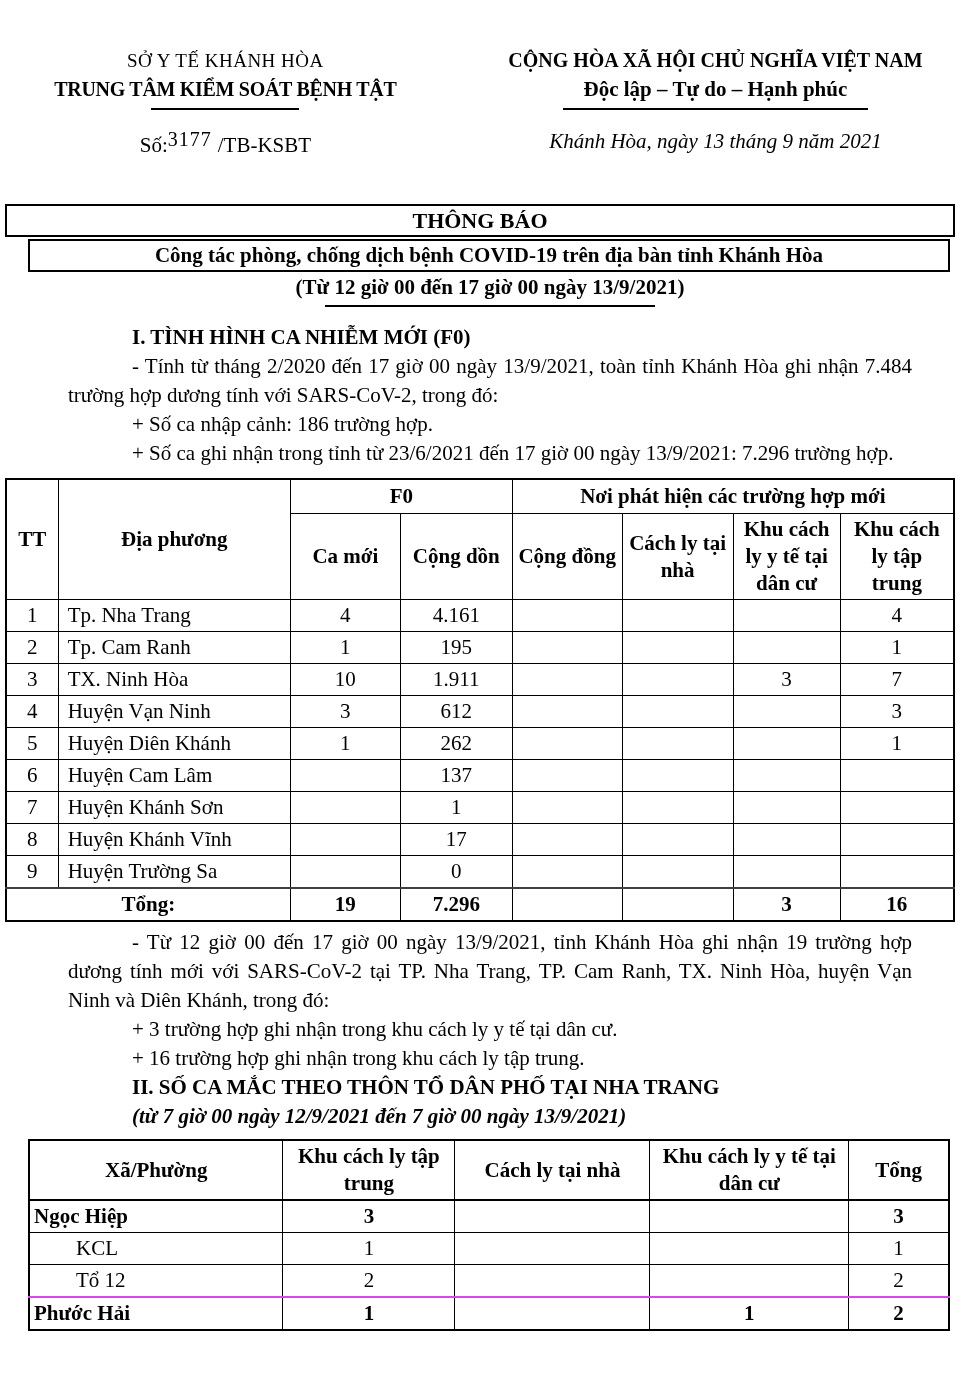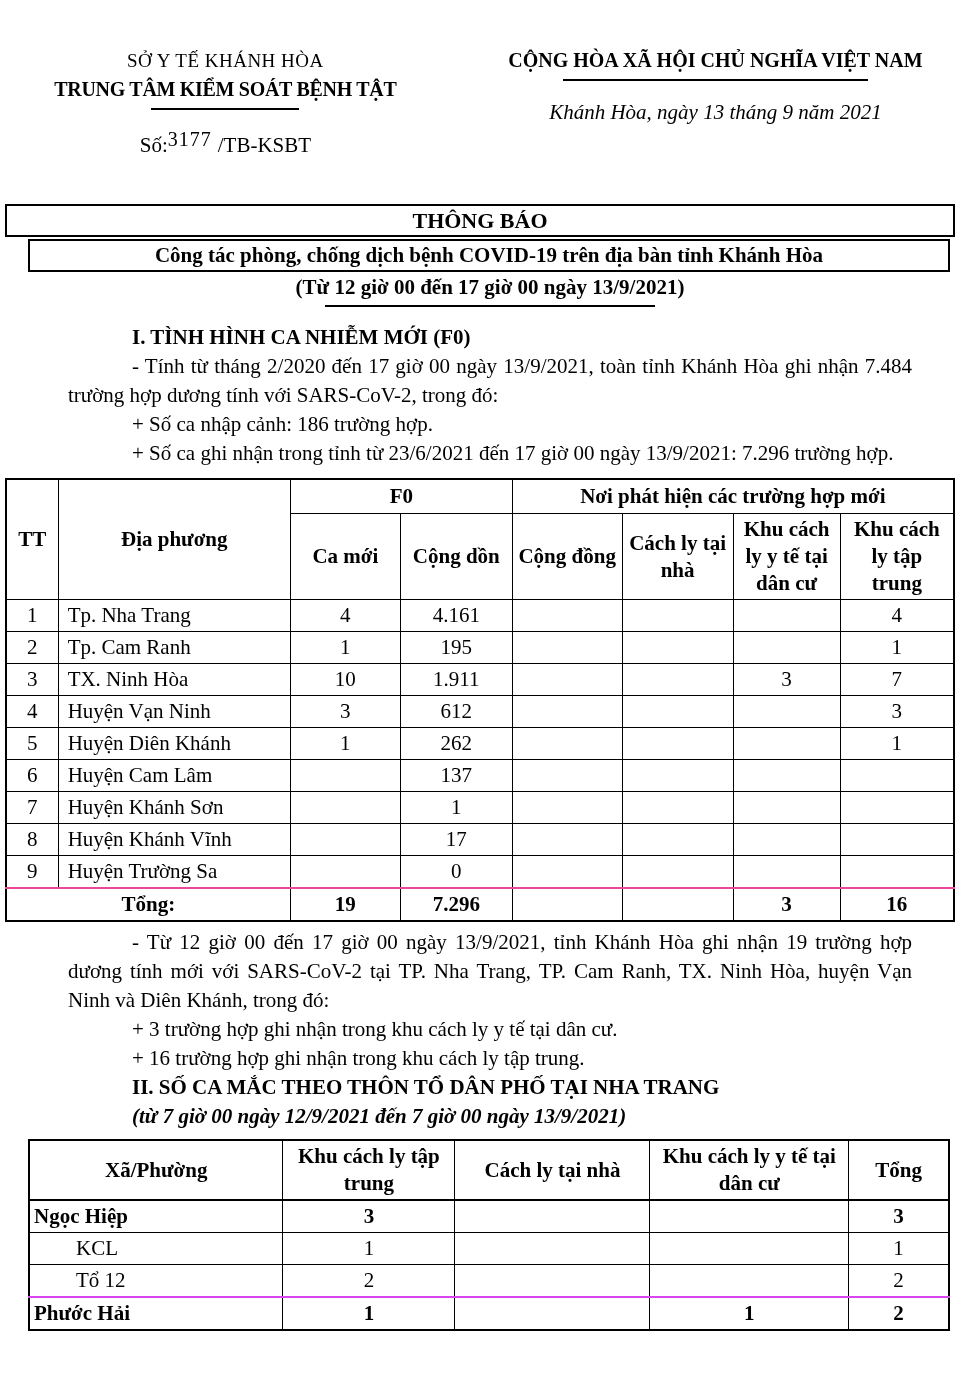--- a/index.html
+++ b/index.html
@@ -48,21 +48,21 @@
   
   table { border-collapse: collapse; table-layout: fixed; }
   th, td { border: 1px solid #000; vertical-align: middle; }
   th { font-weight: bold; text-align: center; padding: 2px 4px; }
   td { text-align: center; padding: 1px 4px; height: 29px; }
 
   .t1 { width: 950px; margin: 10px 0 0 5px; border: 2px solid #000; font-size: 21px; }
   .t1 .hrow1 th { height: 31px; margin-top: 36px; }
   .t1 .hrow2 th { line-height: 27px; }
   .t1 td.name { text-align: left; padding-left: 9px; }
-  .t1 .total-row td { border-top: 2px solid #ec4899; font-weight: bold; height: 31px; }
+  .t1 .total-row td { border-top: 2px solid #404040; font-weight: bold; height: 31px; }
 
   .t2 { width: 922px; margin: 8px 0 0 28px; border: 2px solid #000; font-size: 21px; }
   .t2 th { height: 60px; border-bottom: 2px solid #000; line-height: 27px; }
   .t2 td { height: 30px; }
   .t2 td.name { text-align: left; padding-left: 4px; }
   .t2 tr.strong td { font-weight: bold; }
   .t2 tr.strong td.name { font-weight: bold; }
   .t2 td.sub-name { text-align: left; padding-left: 46px; font-weight: normal; }
   .t2 tr.sep-top td { border-top: 2px solid #d946ef; }
 </style>
@@ -75,20 +75,21 @@
     <div class="lh-left">
       <div class="l1">SỞ Y TẾ KHÁNH HÒA</div>
       <div class="l2">TRUNG TÂM KIỂM SOÁT BỆNH TẬT</div>
       <div class="rule rule-left"></div>
       <div class="doc-no">
         <span>Số:</span><span class="num">3177</span><span class="suffix">/TB-KSBT</span>
       </div>
     </div>
     <div class="lh-right">
       <div class="l1">CỘNG HÒA XÃ HỘI CHỦ NGHĨA VIỆT NAM</div>
+      <div class="l2">Độc lập – Tự do – Hạnh phúc</div>
       <div class="rule rule-right"></div>
       <div class="place-date">Khánh Hòa, ngày 13 tháng 9 năm 2021</div>
     </div>
   </div>
 
   <div class="title-block">
     <div class="t1">THÔNG BÁO</div>
     <div class="t2">Công tác phòng, chống dịch bệnh COVID-19 trên địa bàn tỉnh Khánh Hòa</div>
     <div class="t3">(Từ 12 giờ 00 đến 17 giờ 00 ngày 13/9/2021)</div>
     <div class="title-rule"></div>

